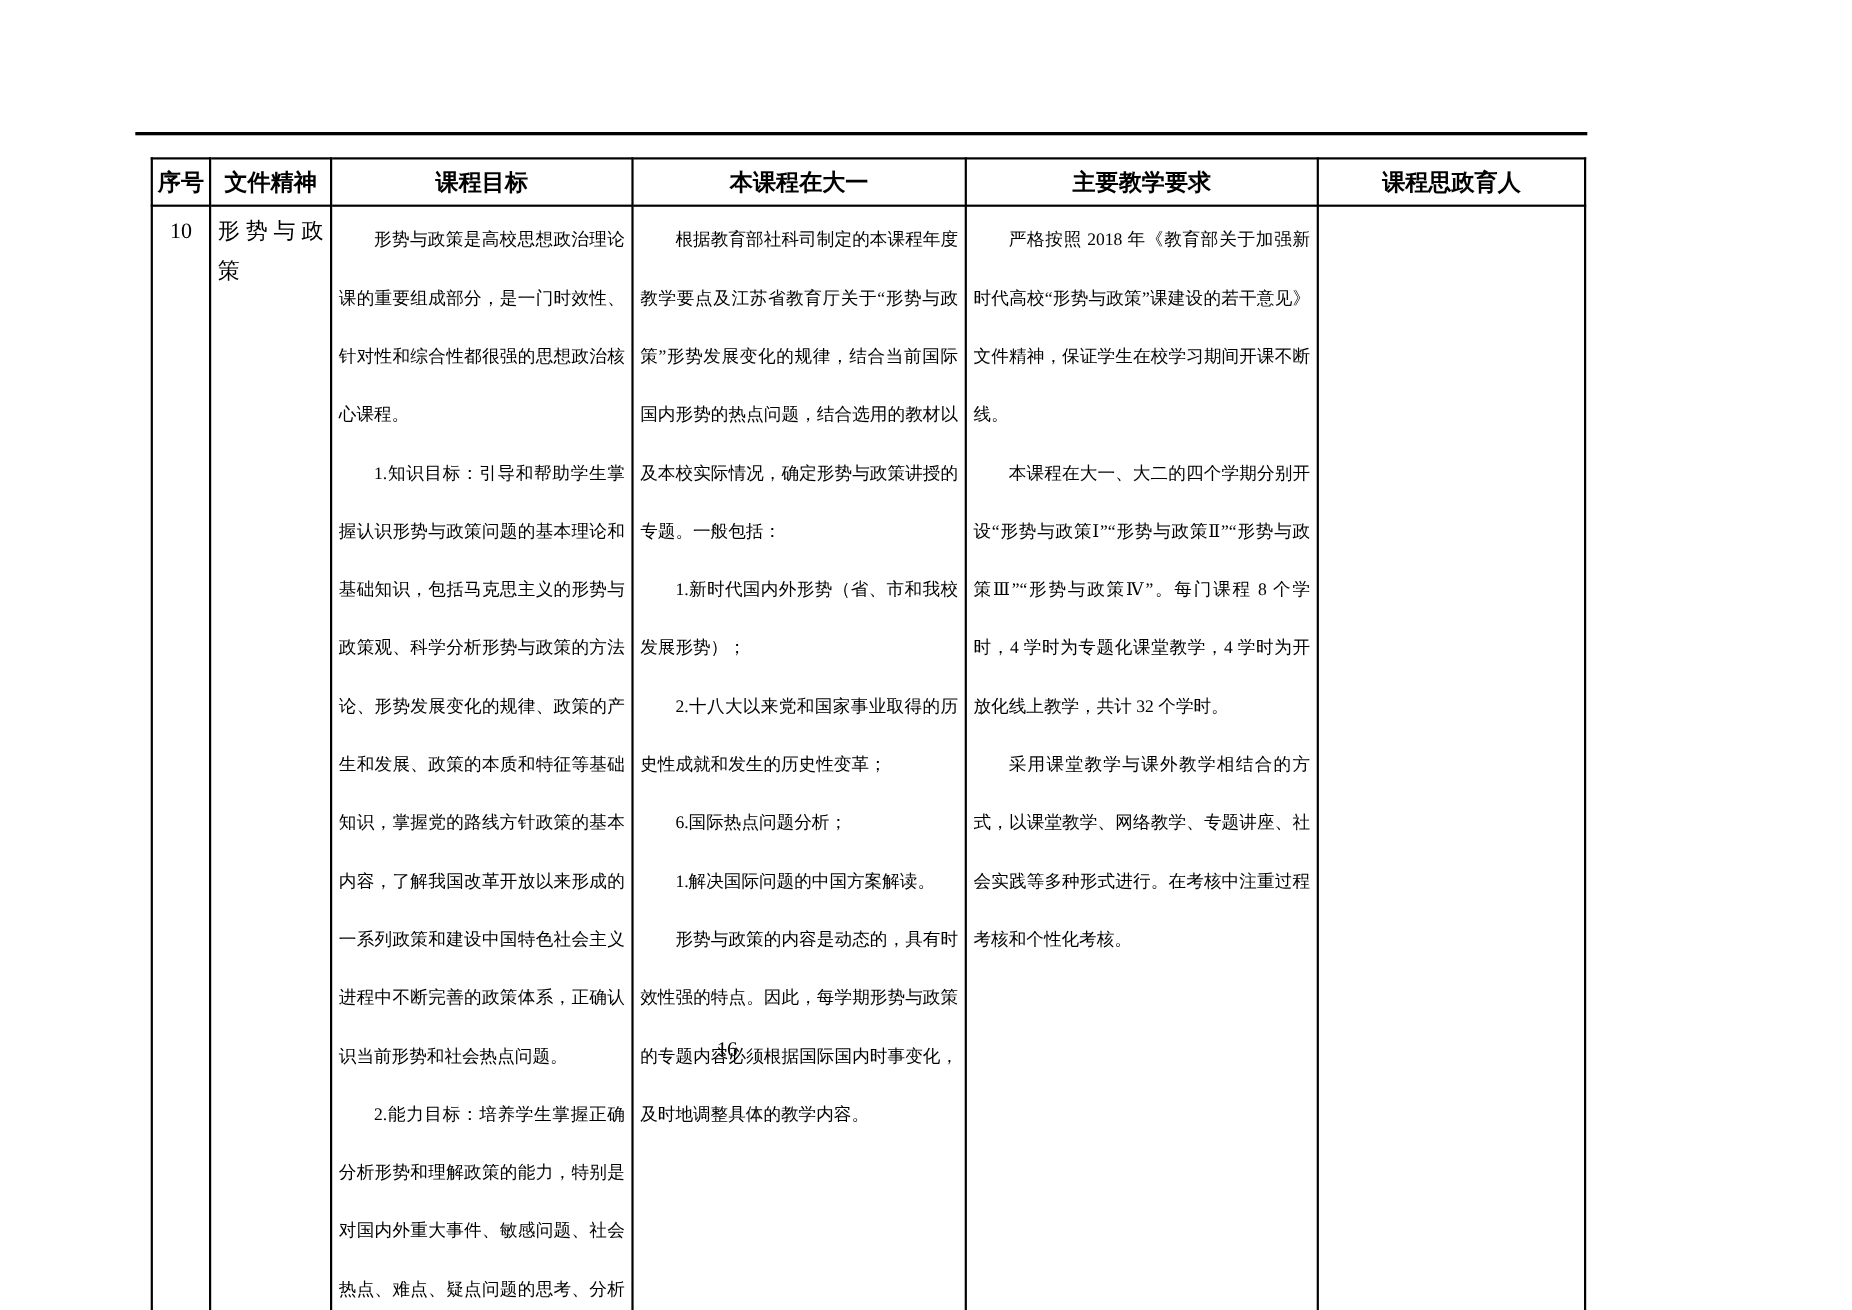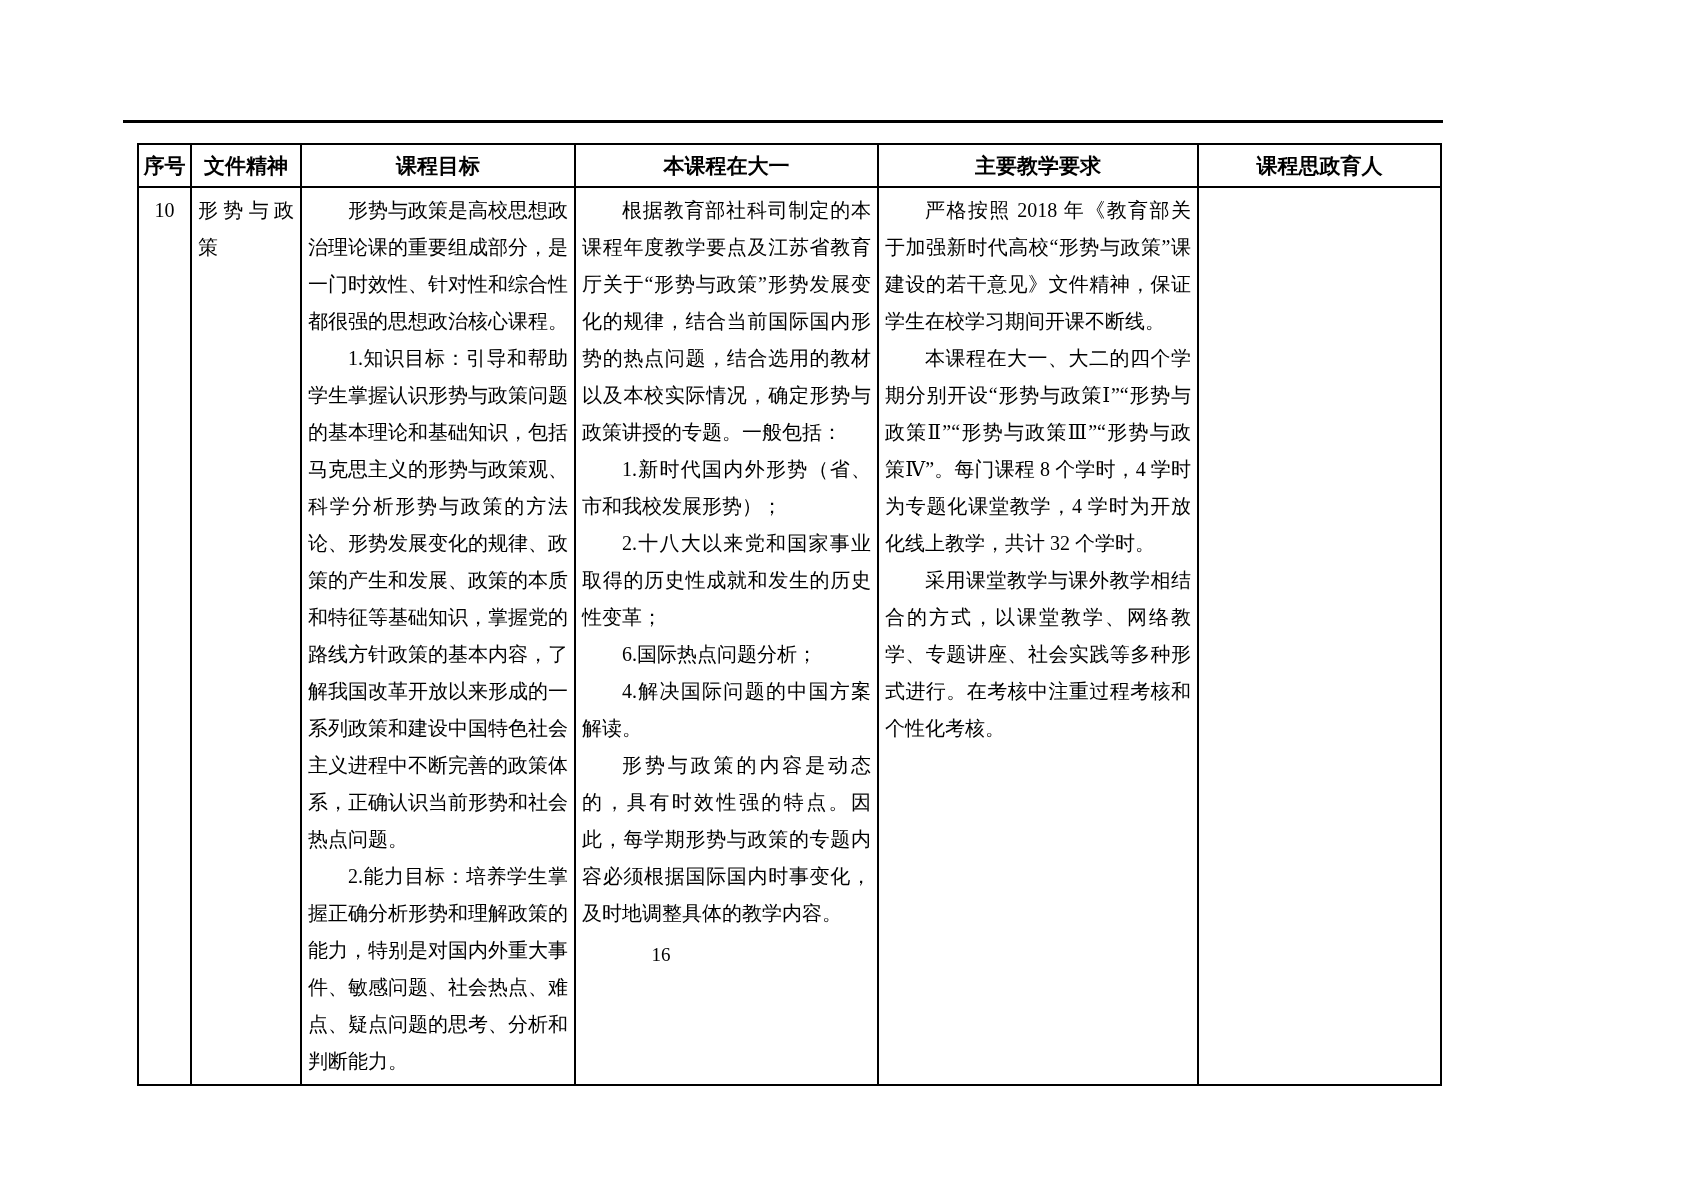--- a/index.html
+++ b/index.html
@@ -22,21 +22,21 @@
     font-family:"Liberation Sans","DejaVu Sans",sans-serif;
   }
   table.doc-table td{height:750px;padding:4px 6px;}
   .col-index{width:53px;}
   .col-name{width:110px;}
   .col-obj{width:274px;}
   .col-content{width:303px;}
   .col-req{width:320px;}
   .col-ideo{width:243px;}
   td p{
-    margin:0;font-size:20px;line-height:37px;
+    margin:0;font-size:16px;line-height:53px;
     text-align:justify;text-justify:inter-character;text-indent:2em;
   }
   td.cell-index{text-align:center;font-size:20px;line-height:37.4px;padding-top:6px;}
   td.cell-name{font-size:20px;line-height:37.4px;padding-top:6px;margin-top:32px;}
   td.cell-name .name-text{
     display:block;text-align:justify;text-justify:inter-character;
     text-align-last:left;
   }
   .page-number{
     position:absolute;left:137px;top:943px;width:1048px;
@@ -78,21 +78,21 @@
         <td>
           <p>形势与政策是高校思想政治理论课的重要组成部分，是一门时效性、针对性和综合性都很强的思想政治核心课程。</p>
           <p>1.知识目标：引导和帮助学生掌握认识形势与政策问题的基本理论和基础知识，包括马克思主义的形势与政策观、科学分析形势与政策的方法论、形势发展变化的规律、政策的产生和发展、政策的本质和特征等基础知识，掌握党的路线方针政策的基本内容，了解我国改革开放以来形成的一系列政策和建设中国特色社会主义进程中不断完善的政策体系，正确认识当前形势和社会热点问题。</p>
           <p>2.能力目标：培养学生掌握正确分析形势和理解政策的能力，特别是对国内外重大事件、敏感问题、社会热点、难点、疑点问题的思考、分析和判断能力。</p>
         </td>
         <td>
           <p>根据教育部社科司制定的本课程年度教学要点及江苏省教育厅关于“形势与政策”形势发展变化的规律，结合当前国际国内形势的热点问题，结合选用的教材以及本校实际情况，确定形势与政策讲授的专题。一般包括：</p>
           <p>1.新时代国内外形势（省、市和我校发展形势）；</p>
           <p>2.十八大以来党和国家事业取得的历史性成就和发生的历史性变革；</p>
           <p>6.国际热点问题分析；</p>
-          <p>4.解决国际问题的中国方案解读。</p>
+          <p>1.解决国际问题的中国方案解读。</p>
           <p>形势与政策的内容是动态的，具有时效性强的特点。因此，每学期形势与政策的专题内容必须根据国际国内时事变化，及时地调整具体的教学内容。</p>
         </td>
         <td>
           <p>严格按照 2018 年《教育部关于加强新时代高校“形势与政策”课建设的若干意见》文件精神，保证学生在校学习期间开课不断线。</p>
           <p>本课程在大一、大二的四个学期分别开设“形势与政策Ⅰ”“形势与政策Ⅱ”“形势与政策Ⅲ”“形势与政策Ⅳ”。每门课程 8 个学时，4 学时为专题化课堂教学，4 学时为开放化线上教学，共计 32 个学时。</p>
           <p>采用课堂教学与课外教学相结合的方式，以课堂教学、网络教学、专题讲座、社会实践等多种形式进行。在考核中注重过程考核和个性化考核。</p>
         </td>
         <td></td>
       </tr>
     </tbody>

